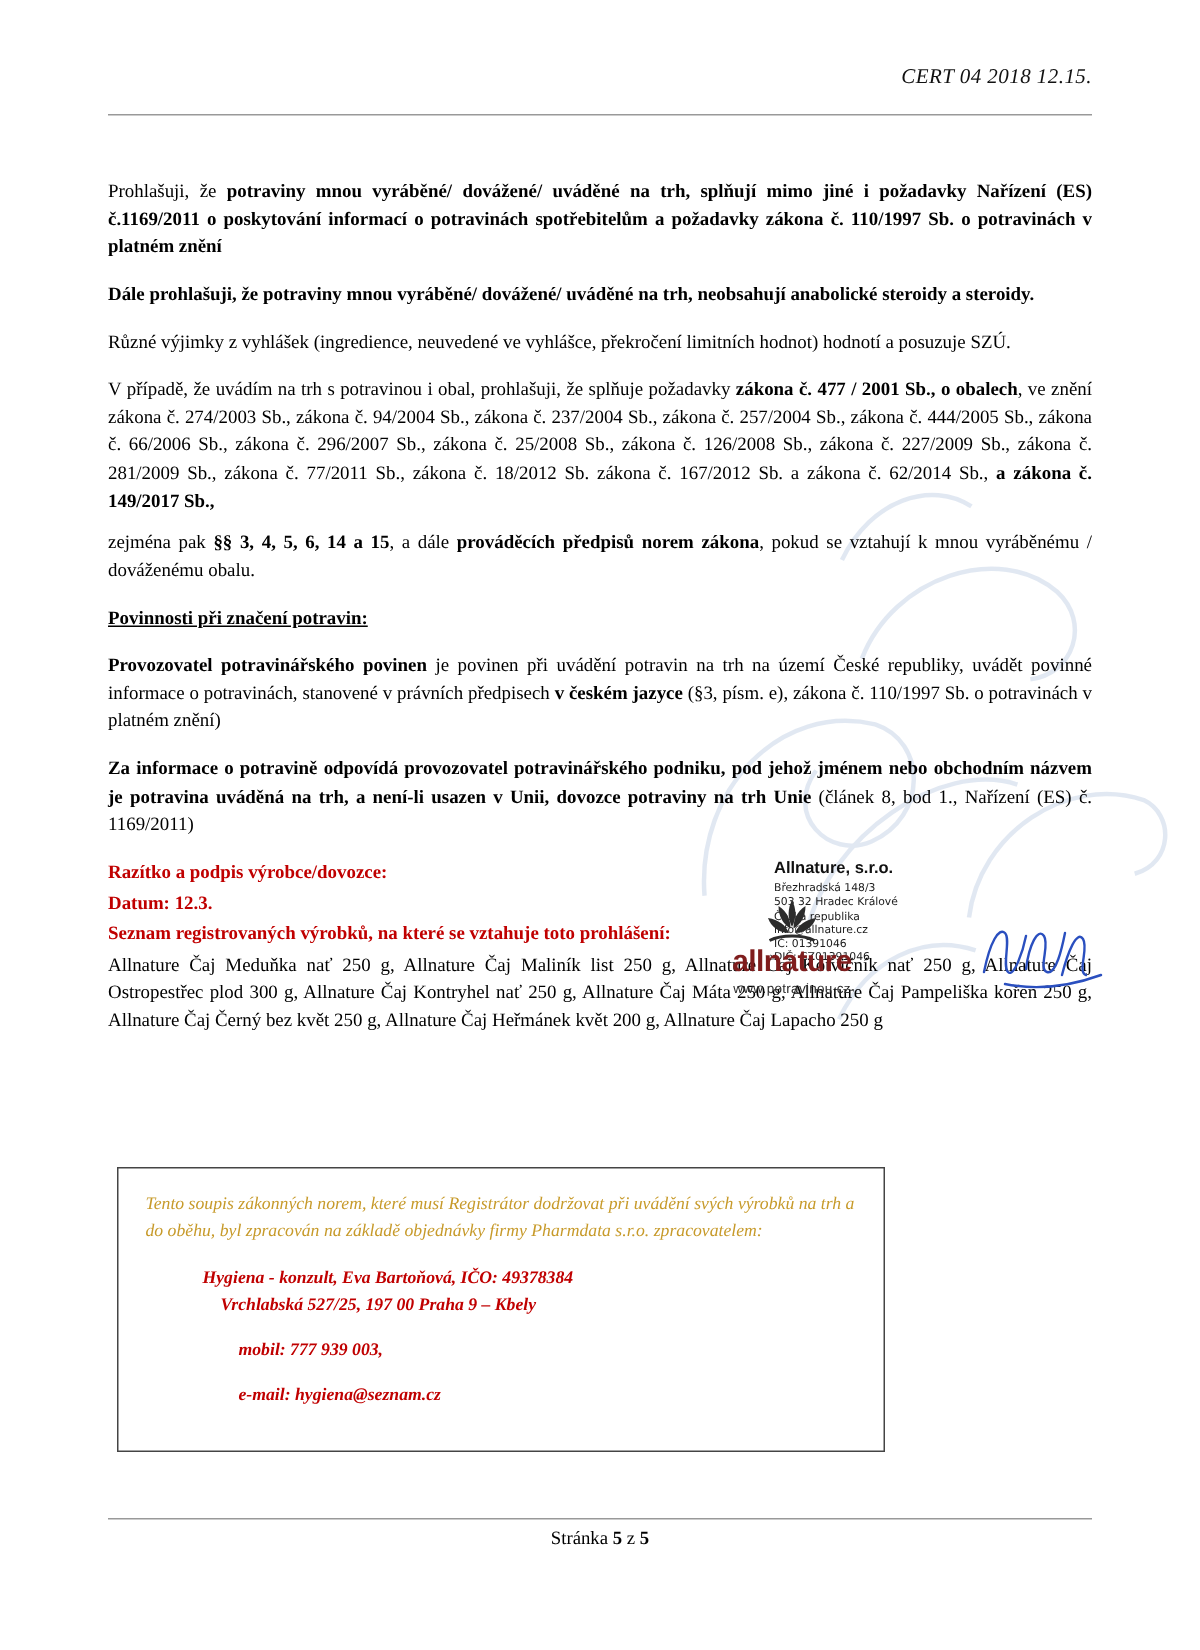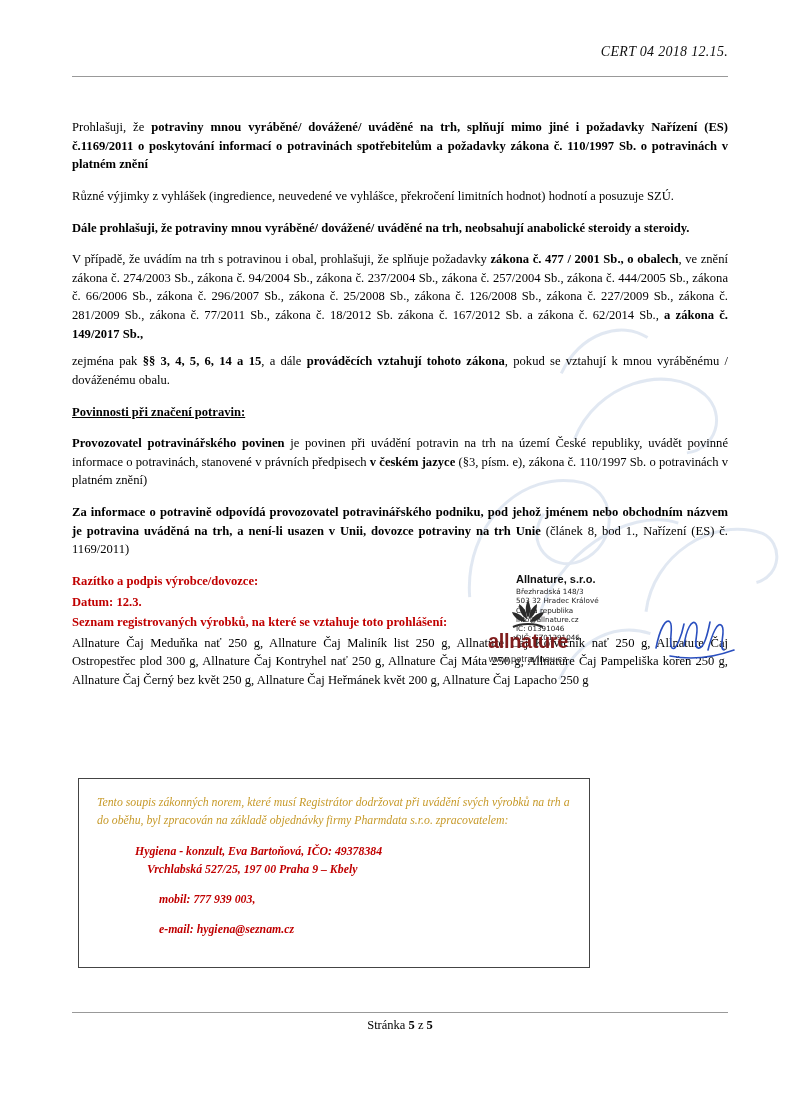--- a/index.html
+++ b/index.html
@@ -182,29 +182,29 @@
       </g>
     </svg>
   </div>
 
   <div class="content">
 
     <p class="p-just">
       <span>Prohlašuji, že </span><span class="b">potraviny mnou vyráběné/ dovážené/ uváděné na trh, splňují mimo jiné i požadavky Nařízení (ES) č.1169/2011 o poskytování informací o potravinách spotřebitelům a požadavky zákona č. 110/1997 Sb. o potravinách v platném znění</span>
     </p>
 
+    <p class="p-just b">Dále prohlašuji, že potraviny mnou vyráběné/ dovážené/ uváděné na trh, neobsahují anabolické steroidy a steroidy.</p>
+
     <p class="p-just">Různé výjimky z vyhlášek (ingredience, neuvedené ve vyhlášce, překročení limitních hodnot) hodnotí a posuzuje SZÚ.</p>
-
-    <p class="p-just b">Dále prohlašuji, že potraviny mnou vyráběné/ dovážené/ uváděné na trh, neobsahují anabolické steroidy a steroidy.</p>
 
     <p class="p-just tight">
       <span>V případě, že uvádím na trh s potravinou i obal, prohlašuji, že splňuje požadavky </span><span class="b">zákona č. 477 / 2001 Sb., o obalech</span><span>, ve znění zákona č. 274/2003 Sb., zákona č. 94/2004 Sb., zákona č. 237/2004 Sb., zákona č. 257/2004 Sb., zákona č. 444/2005 Sb., zákona č. 66/2006 Sb., zákona č. 296/2007 Sb., zákona č. 25/2008 Sb., zákona č. 126/2008 Sb., zákona č. 227/2009 Sb., zákona č. 281/2009 Sb., zákona č. 77/2011 Sb., zákona č. 18/2012 Sb. zákona č. 167/2012 Sb. a zákona č. 62/2014 Sb., </span><span class="b">a zákona č. 149/2017 Sb.,</span>
     </p>
     <p class="p-just">
-      <span>zejména pak </span><span class="b">§§ 3, 4, 5, 6, 14 a 15</span><span>, a dále </span><span class="b">prováděcích vztahují tohoto zákona</span><span>, pokud se vztahují k mnou vyráběnému / dováženému obalu.</span>
+      <span>zejména pak </span><span class="b">§§ 3, 4, 5, 6, 14 a 15</span><span>, a dále </span><span class="b">prováděcích předpisů norem zákona</span><span>, pokud se vztahují k mnou vyráběnému / dováženému obalu.</span>
     </p>
 
     <p class="b u">Povinnosti při značení potravin:</p>
 
     <p class="p-just">
       <span class="b">Provozovatel potravinářského povinen</span><span> je povinen při uvádění potravin na trh na území České republiky, uvádět povinné informace o potravinách, stanovené v právních předpisech </span><span class="b">v českém jazyce</span><span> (§3, písm. e), zákona č. 110/1997 Sb. o potravinách v platném znění)</span>
     </p>
 
     <p class="p-just">
       <span class="b">Za informace o potravině odpovídá provozovatel potravinářského podniku, pod jehož jménem nebo obchodním názvem je potravina uváděná na trh, a není-li usazen v Unii, dovozce potraviny na trh Unie</span><span> (článek 8, bod 1., Nařízení (ES) č. 1169/2011)</span>

